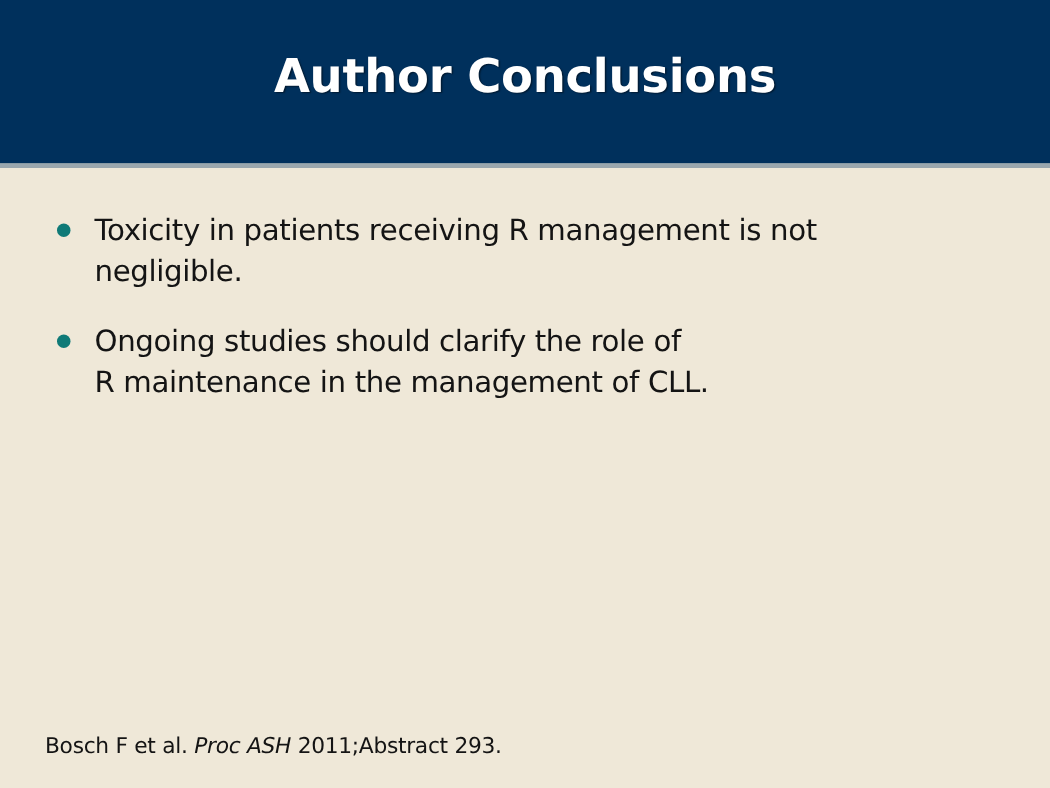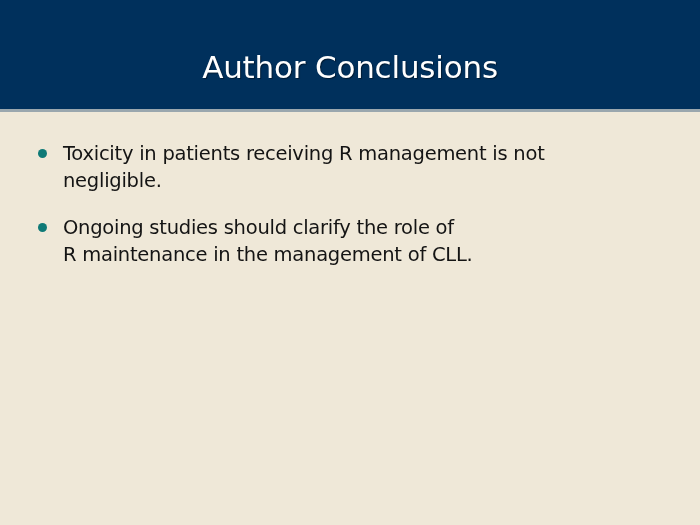--- a/index.html
+++ b/index.html
@@ -40,27 +40,26 @@
     background: #9aa7ae;
   }
   #slide-title {
     position: absolute;
     left: 0;
     top: 30px;
     width: 700px;
     text-align: center;
     color: #ffffff;
     font-family: "DejaVu Sans", "Liberation Sans", sans-serif;
-    font-weight: normal;
+    font-weight: bold;
     font-size: 31px;
     line-height: 42px;
     letter-spacing: -0.2px;
     text-shadow: 1px 1px 1px rgba(0,0,0,0.45);
     white-space: nowrap;
-    margin-top: 16px;
   }
 
   
   #body {
     position: absolute;
     left: 30px;
     top: 140px;
     width: 640px;
   }
   .bullet-row {
@@ -124,14 +123,15 @@
     </div>
 
     <div class="bullet-row">
       <span class="bullet-dot"></span>
       <div class="bullet-text">Ongoing studies should clarify the role of
 R maintenance in the management of CLL.</div>
     </div>
 
   </div>
 
+  <div id="citation"><span>Bosch F et al. </span><span class="cit-italic">Proc ASH</span><span> 2011;Abstract 293.</span></div>
 
 </div>
 
 </body></html>

